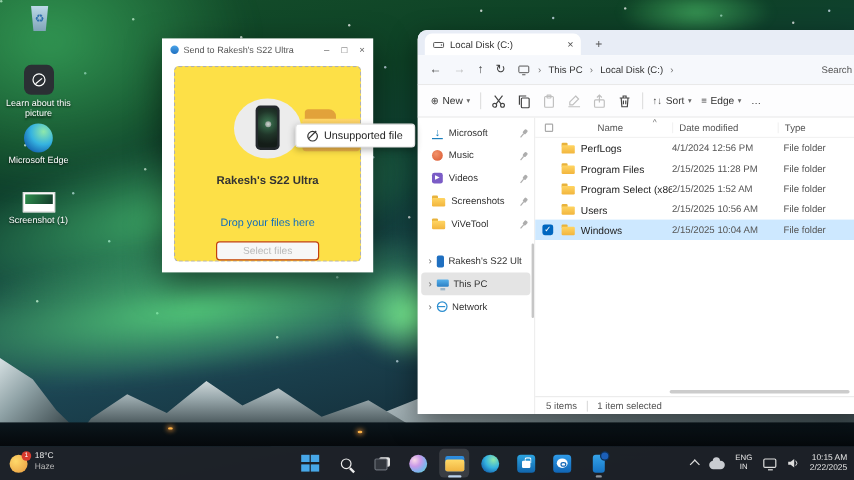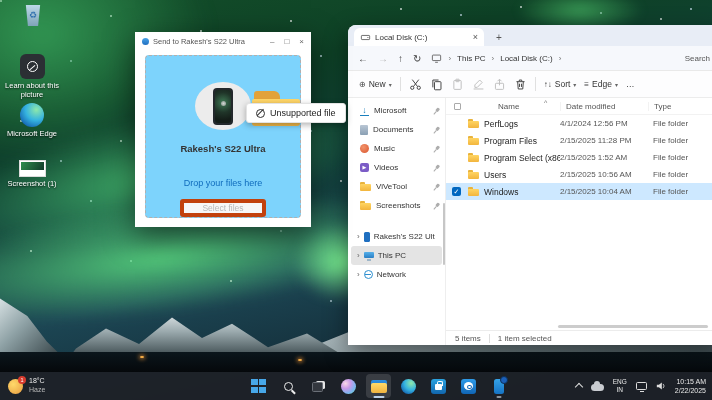--- a/index.html
+++ b/index.html
@@ -59,31 +59,31 @@
   .shot i { display:block; width:100%; height:8px; background:linear-gradient(120deg,#2f8f4e,#123a2a); }
 
   
   .dialog { position:absolute; left:135px; top:32px; width:176px; height:195px; background:#fff; border-radius:0;
     box-shadow:0 10px 28px rgba(0,0,0,.5); z-index:5; }
   .dlg-title { height:19px; display:flex; align-items:center; gap:4px; padding:0 7px; font-size:7.5px; color:#555; }
   .dlg-ico { width:7px; height:7px; border-radius:50%; background:linear-gradient(#4aa3e8,#1f6fc0); flex:0 0 auto; }
   .dlg-name { white-space:nowrap; overflow:hidden; }
   .dlg-ctrl { margin-left:auto; display:flex; gap:10px; font-size:8px; color:#666; }
   .dropzone { position:absolute; left:10px; right:10px; top:23px; bottom:9px; border:1px dashed #b0b0b0; border-radius:4px;
-    background:#7dd3fc; display:flex; flex-direction:column; align-items:center; }
+    background:#fde047; display:flex; flex-direction:column; align-items:center; }
   .pcircle { width:56px; height:56px; border-radius:50%; background:#ececec; margin-top:26px;
     display:flex; align-items:center; justify-content:center; }
   .phone { width:20px; height:37px; border-radius:4px; background:#23282c; position:relative; overflow:hidden; }
   .phone::before { content:""; position:absolute; inset:2px; border-radius:3px;
     background:radial-gradient(circle at 50% 38%,#3f7a55 0%,#203529 45%,#141d18 80%); }
   .phone::after { content:""; position:absolute; left:8px; top:13px; width:5px; height:5px; border-radius:50%;
     background:radial-gradient(#cfd8d2,#7d8a82); }
   .dev-name { margin-top:13px; font-size:9.5px; color:#333; font-weight:bold; }
   .drop-link { margin-top:24px; font-size:9px; color:#0f6cbd; }
-  .select-btn { margin-top:11px; width:86px; height:18px; border:4px solid #c2410c; border-radius:3px; background:#f7f7f7;
+  .select-btn { margin-top:11px; width:86px; height:18px; border:1px solid #c2410c; border-radius:3px; background:#f7f7f7;
     color:#b9b9b9; font-size:8.5px; display:flex; align-items:center; justify-content:center; }
 
   
   .dragfolder { position:absolute; left:252px; top:89px; width:48px; height:40px; z-index:6; }
   .dragfolder::before { content:""; position:absolute; left:2px; top:2px; width:26px; height:12px;
     background:#e2a23a; border-radius:3px 6px 0 0; }
   .dragfolder::after { content:""; position:absolute; left:0; bottom:3px; width:48px; height:27px;
     background:linear-gradient(#ffd76a,#f1b647); border-radius:2px 2px 3px 3px; }
   .tooltip { position:absolute; left:246px; top:103px; height:20px; display:flex; align-items:center; gap:5px;
     padding:0 9px; background:#fff; border:1px solid #e3e3e3; border-radius:3px; box-shadow:0 2px 6px rgba(0,0,0,.3);
@@ -355,42 +355,37 @@
       <span class="tbtn">…</span>
     </div>
     <div class="ebody">
       <div class="sidebar">
         <div class="sb-item">
           <span class="mini dl-ic">↓</span>
           <span class="sb-label">Microsoft</span>
           <span class="pin"></span>
         </div>
         <div class="sb-item">
-          <span class="mini doc-ic"></span>
-          <span class="sb-label">Documents</span>
-          <span class="pin"></span>
-        </div>
-        <div class="sb-item">
           <span class="mini mus-ic"></span>
           <span class="sb-label">Music</span>
           <span class="pin"></span>
         </div>
         <div class="sb-item">
           <span class="mini vid-ic">▶</span>
           <span class="sb-label">Videos</span>
           <span class="pin"></span>
         </div>
         <div class="sb-item">
           <span class="mini fold-mini"></span>
-          <span class="sb-label">ViVeTool</span>
+          <span class="sb-label">Screenshots</span>
           <span class="pin"></span>
         </div>
         <div class="sb-item">
           <span class="mini fold-mini"></span>
-          <span class="sb-label">Screenshots</span>
+          <span class="sb-label">ViVeTool</span>
           <span class="pin"></span>
         </div>
         <div class="tree-sep"></div>
         <div class="tree-item">
           <span class="tchev">›</span>
           <span class="mini phone-mini"></span>
           <span class="sb-label">Rakesh's S22 Ult</span>
         </div>
         <div class="tree-item sel">
           <span class="tchev">›</span>

